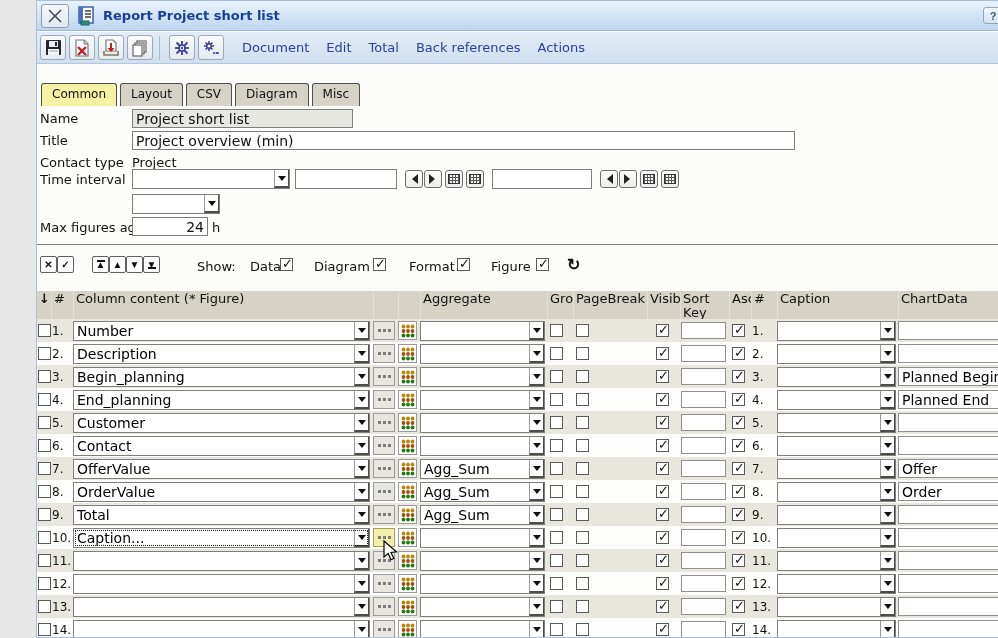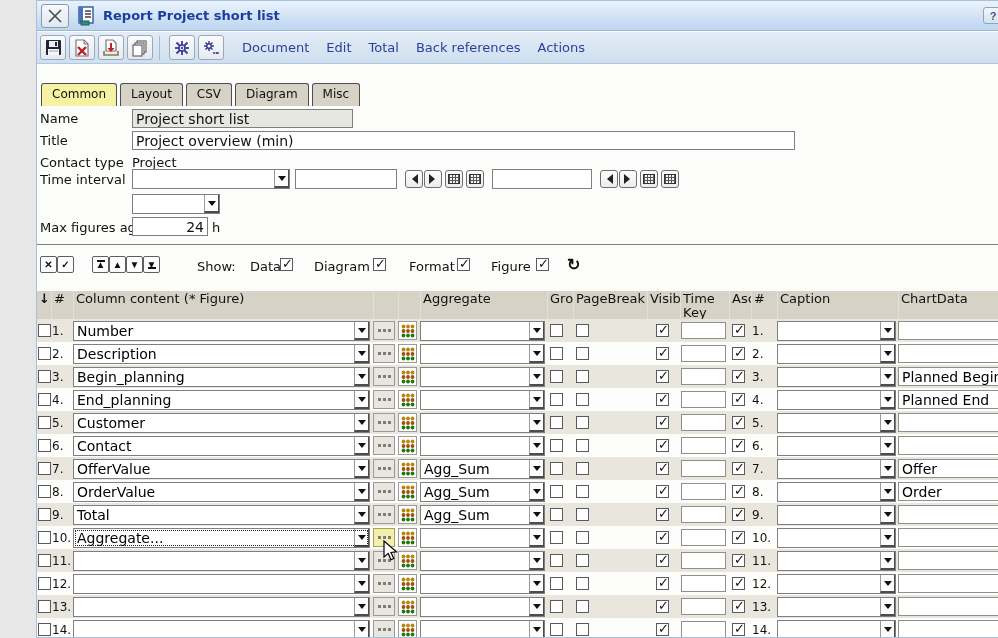--- a/index.html
+++ b/index.html
@@ -289,21 +289,21 @@
     <div class="ghead">
       <span class="hc"><span class="sort-arrow">↓</span></span>
       <span class="hc nw">#</span>
       <span class="hc nw">Column content (* Figure)</span>
       <span class="hc"></span>
       <span class="hc"></span>
       <span class="hc nw">Aggregate</span>
       <span class="hc nw">Group</span>
       <span class="hc nw">PageBreak</span>
       <span class="hc nw">Visible</span>
-      <span class="hc">Time Key</span>
+      <span class="hc">Sort Key</span>
       <span class="hc nw">Asc</span>
       <span class="hc nw">#</span>
       <span class="hc nw">Caption</span>
       <span class="hc nw">ChartData</span>
     </div>
     <div id="table-rows">
     <div class="trow stripe">
       <span class="cell c-sel">
             <span class="cb"></span>
           </span>
@@ -897,21 +897,21 @@
           </span>
     </div>
 
     <div class="trow focused">
       <span class="cell c-sel">
             <span class="cb"></span>
           </span>
       <span class="cell c-num">10.</span>
       <span class="cell c-content">
         <span class="combo">
-          <span class="cv">Aggregate...</span>
+          <span class="cv">Caption...</span>
               <span class="ca"></span>
         </span>
       </span>
       <span class="cell c-dots">
         <button class="dots">
               <i></i>
               <i></i>
               <i></i>
             </button>
       </span>

